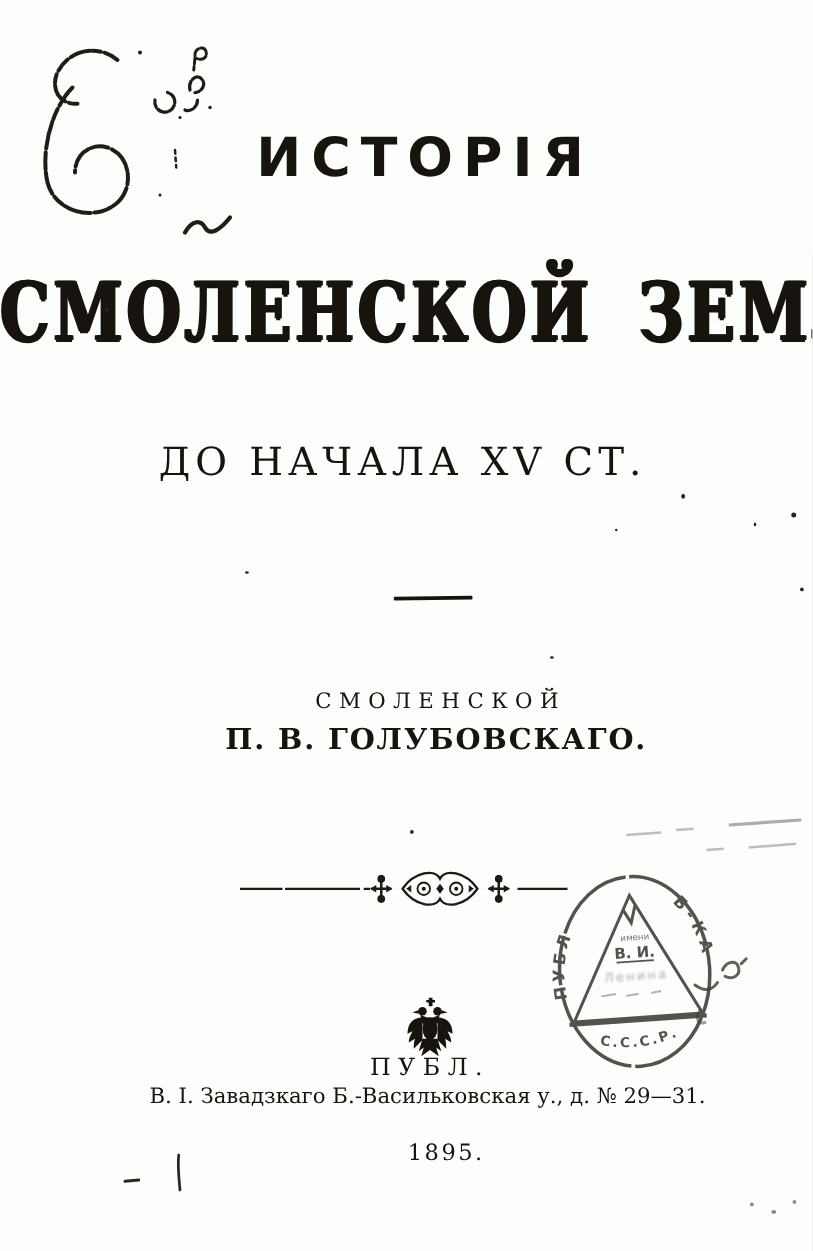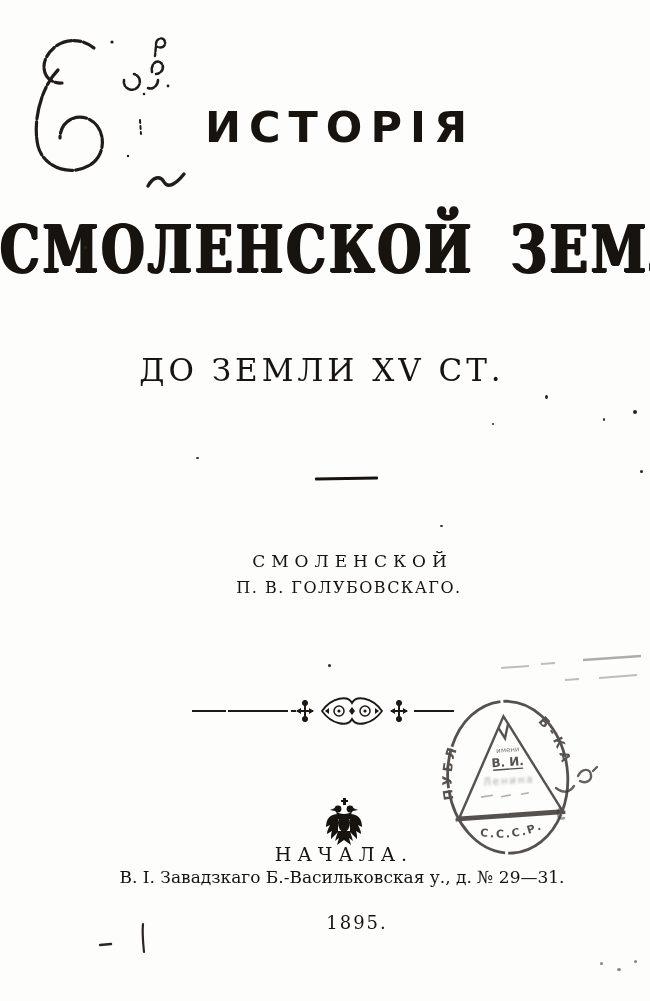--- a/index.html
+++ b/index.html
@@ -29,21 +29,21 @@
   .short-bar{
     top:477px;left:315px;width:63px;height:3px;background:#17130f;
     transform:rotate(-0.8deg);border-radius:1px;
   }
   .monograph{
     top:551px;padding-left:55px;
     font-size:17px;letter-spacing:6px;
   }
   .author{
     top:578px;padding-left:48px;
-    font-size:16px;font-weight:normal;letter-spacing:1.5px;
+    font-size:23px;font-weight:bold;letter-spacing:1.5px;
   }
   .city{
     top:843px;padding-left:38px;
     font-size:19px;letter-spacing:6px;
   }
   .imprint1{top:866px;padding-left:36px;font-size:17px;}
   .imprint2{top:867px;padding-left:34px;font-size:17px;}
   .year{top:912px;padding-left:36px;font-size:18px;letter-spacing:2px;margin-left:28px;}
 
   .speck{position:absolute;background:#2a2520;border-radius:50%;}
@@ -70,21 +70,21 @@
         <circle cx="116" cy="66" r="1.3"></circle>
       <circle cx="140" cy="58" r="1.4"></circle>
         <circle cx="100" cy="128" r="1.2"></circle>
     </g>
   </svg>
 
   <div class="abs center-line title-small">ИСТОРІЯ</div>
 
   <div class="abs center-line title-main">СМОЛЕНСКОЙ ЗЕМЛИ</div>
 
-  <div class="abs center-line subtitle">ДО ЗЕМЛИ XV СТ.</div>
+  <div class="abs center-line subtitle">ДО НАЧАЛА XV СТ.</div>
 
   <div class="abs short-bar"></div>
 
   <div class="abs center-line monograph">СМОЛЕНСКОЙ</div>
 
   <div class="abs center-line author">П. В. ГОЛУБОВСКАГО.</div>
 
   <svg class="abs" style="left:192px;top:692px;" width="320" height="40" viewBox="0 0 320 40">
     <g stroke="#1d1915" fill="none">
       <line x1="0" y1="19" x2="104" y2="19" stroke-width="1.8" stroke-dasharray="34 2 60 3"></line>
@@ -173,21 +173,21 @@
         <circle cx="25" cy="11" r="3.4"></circle>
       <path d="M10,10 L5,12 L10,13 Z M28,10 L33,12 L28,13 Z"></path>
       <path d="M11,13 C14,17 24,17 27,13 L25,21 H13 Z"></path>
       <ellipse cx="19" cy="25" rx="6" ry="9"></ellipse>
       <path d="M13,16 C5,16 1,21 1,29 L5,27 C3,31 2,33 2,36 L7,33 C6,36 6,38 6,41 L13,34 Z"></path>
       <path d="M25,16 C33,16 37,21 37,29 L33,27 C35,31 36,33 36,36 L31,33 C32,36 32,38 32,41 L25,34 Z"></path>
       <path d="M13,33 L25,33 L28,43 L24,40 L26,47 L19,42 L12,47 L14,40 L10,43 Z"></path>
     </g>
   </svg>
 
-  <div class="abs center-line city">НАЧАЛА.</div>
+  <div class="abs center-line city">ПУБЛ.</div>
   <div class="abs center-line imprint2">В. І. Завадзкаго Б.-Васильковская у., д. № 29—31.</div>
   <div class="abs center-line year">1895.</div>
 
   <svg class="abs" style="left:92px;top:920px;" width="70" height="40" viewBox="0 0 70 40">
     <g stroke="#2a2520" fill="none" stroke-linecap="round">
       <path d="M51,4 C50,12 51,22 52,32" stroke-width="2.2"></path>
       <line x1="8" y1="25" x2="19" y2="24" stroke-width="2.4"></line>
     </g>
   </svg>
 

